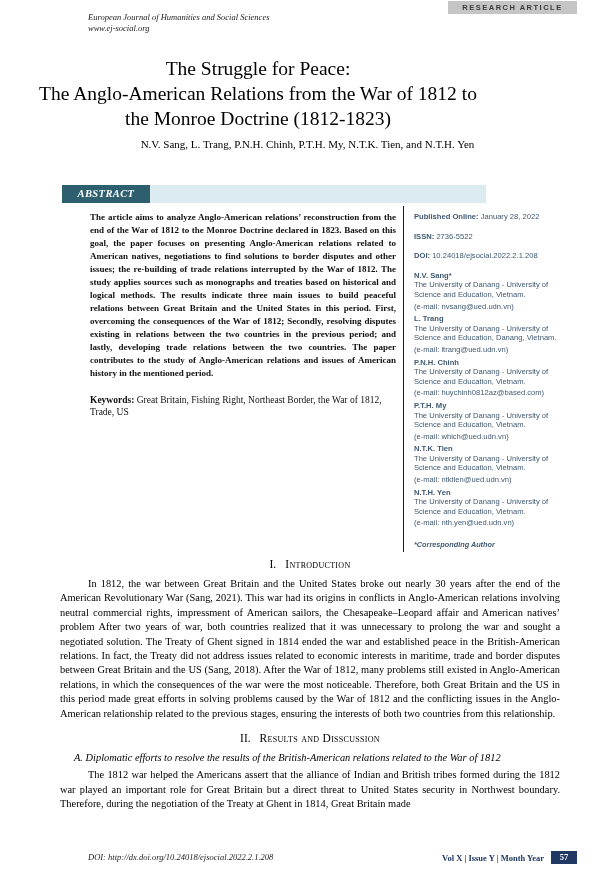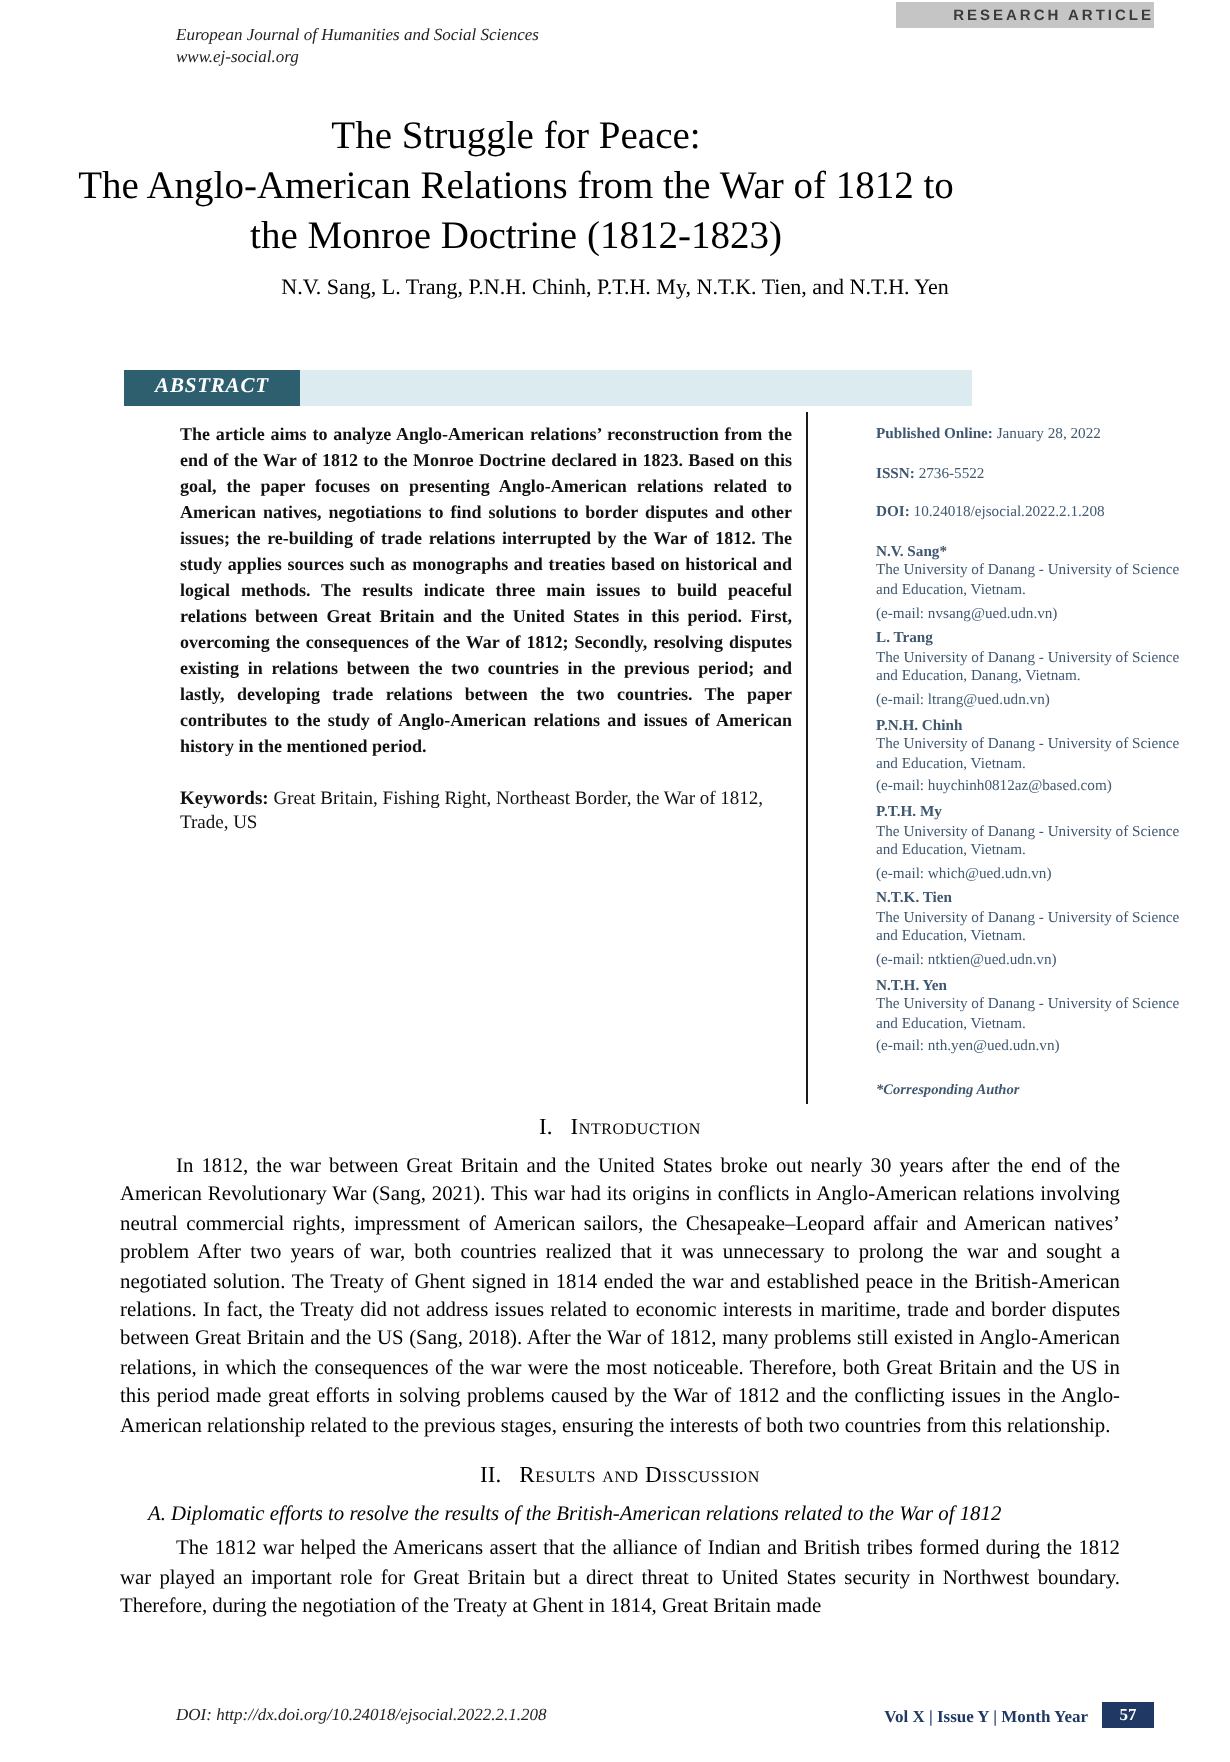--- a/index.html
+++ b/index.html
@@ -22,21 +22,21 @@
   
   .journal-info{
     position:absolute;left:88px;top:12px;
     font-style:italic;font-size:8.5px;line-height:10.5px;color:#222;
   }
   .badge{
     position:absolute;left:448px;top:1px;width:129px;height:13px;
     background:var(--badge-bg);color:#3a3a3a;
     font-family:"Liberation Sans", sans-serif;
     font-size:7.5px;font-weight:bold;letter-spacing:1.5px;
-    text-align:right;line-height:13px;
+    text-align:center;line-height:13px;
   }
   
   .title{
     position:absolute;top:56px;left:0;width:516px;
     text-align:center;font-size:19.5px;line-height:25px;color:#000;
   }
   .authors-line{
     position:absolute;top:138px;left:0;width:615px;
     text-align:center;font-size:11px;color:#000;
   }
@@ -60,22 +60,22 @@
     margin-top:14px;font-weight:normal;font-size:9.5px;line-height:12px;
     text-align:left;
   }
   .keywords .kw-label{font-weight:bold;}
   .divider{
     position:absolute;left:403px;top:206px;width:1px;height:346px;
     background:#1a1a1a;
   }
   
   .sidebar{
-    position:absolute;left:438px;top:212px;width:161px;
-    font-family:Liberation Serif, serif;
+    position:absolute;left:414px;top:212px;width:161px;
+    font-family:Liberation Sans, sans-serif;
     font-size:7.6px;line-height:9.6px;color:var(--sidebar-text);
   }
   .pub-row{margin-bottom:10px;}
   .pub-row .lbl{font-weight:bold;}
   .sidebar-authors{margin-top:7px;}
   .author-block{margin-bottom:3px;}
   .author-name{font-weight:bold;}
   .author-email{margin-top:2px;margin-bottom:3px;}
   .corresponding{
     margin-top:12px;font-weight:bold;font-style:italic;font-size:7.3px;

